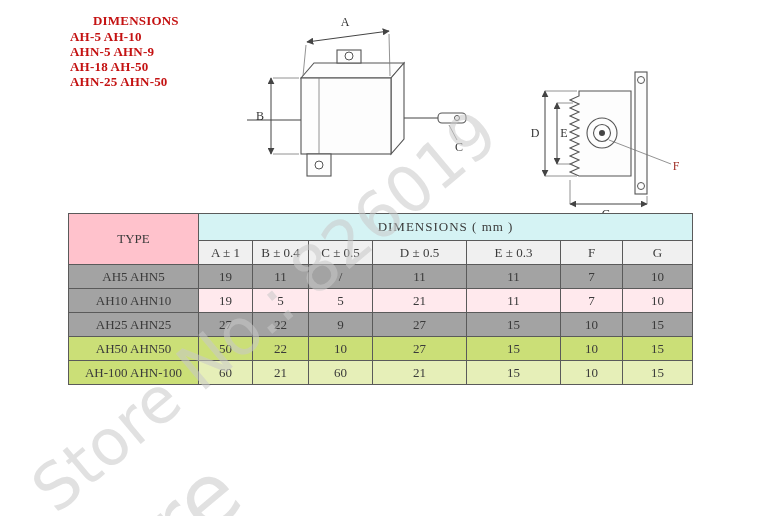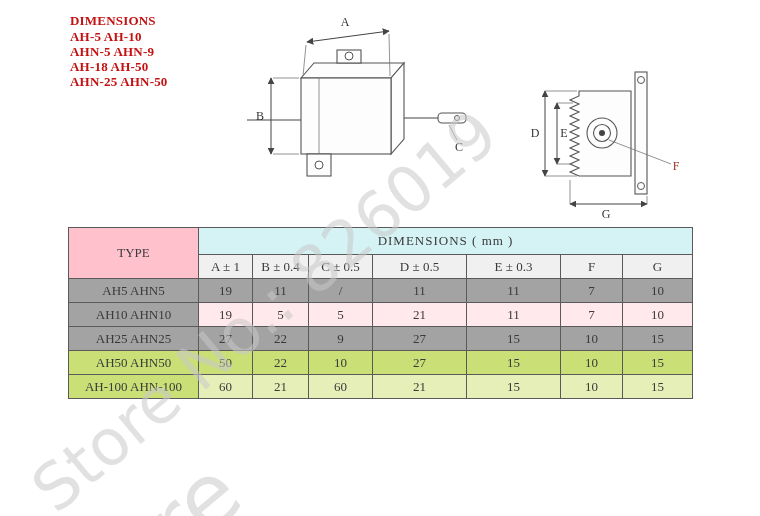--- a/index.html
+++ b/index.html
@@ -4,33 +4,33 @@
 <style>
   html,body { margin:0; padding:0; background:#fff; }
   .page {
     position:relative; width:760px; height:516px; background:#ffffff;
     overflow:hidden; font-family:"Liberation Serif", serif; color:#333;
   }
 
   
   .red-block { position:absolute; left:70px; top:13px; color:#c41212; font-weight:bold;
                font-size:13px; line-height:15px; letter-spacing:.2px; }
-  .red-block .t { margin-bottom:1px; }
+  .red-block .t { margin-bottom:1px;margin-left:23px; }
 
   
   .drawing { position:absolute; left:233px; top:6px; }
   .drawing text { font-family:"Liberation Serif", serif; font-size:12px; fill:#333; }
   .outline { fill:#fdfdfd; stroke:#555; stroke-width:1.1; }
   .thin    { stroke:#777; stroke-width:.8; fill:none; }
   .dim     { stroke:#444; stroke-width:1; fill:none; }
   .hole    { fill:#fff; stroke:#555; stroke-width:1; }
 
   
   table.dims {
-    position:absolute; left:68px; top:227px; width:624px;
+    position:absolute; left:68px; top:213px; width:624px;
     border-collapse:collapse; table-layout:fixed;
   }
   table.dims td {
     border:1px solid #5a5a5a; text-align:center; vertical-align:middle;
     font-size:13px; color:#3a3a3a; padding:0; height:23px; overflow:hidden;
   }
   tr.head1 td { height:26px; }
   .c-type   { background:#ffc2cc; font-size:14px; }
   .c-dims   { background:#d5f3f4; letter-spacing:1px; }
   .c-sub    { background:#f0f0f0;margin-left:48px; }

